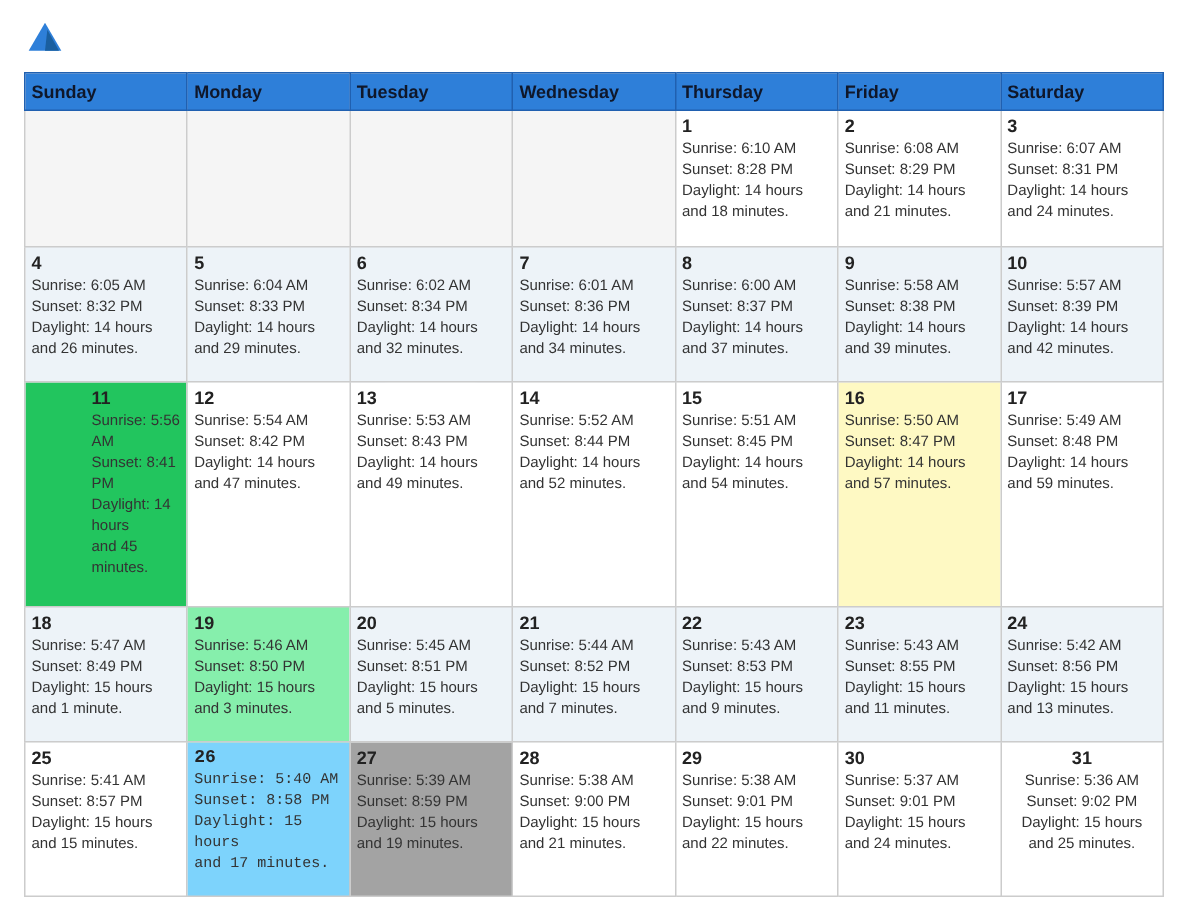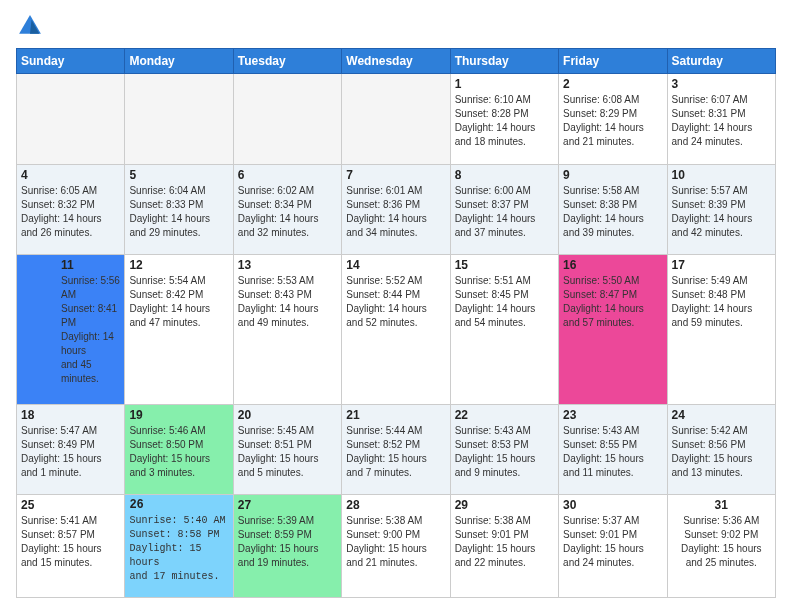--- a/index.html
+++ b/index.html
@@ -46,21 +46,21 @@
     }
     .calendar {
       flex: 1;
       border: 1px solid #ccc;
       border-collapse: collapse;
       width: 100%;
       table-layout: fixed;
     }
     .calendar th {
       background-color: #2e7fd9;
-      color: #ffffff;
+      color: #0f172a;
       font-size: 12px;
       font-weight: bold;
       padding: 5px 4px;
       text-align: left;
       border: 1px solid #2060b0;
     }
     .calendar td {
       vertical-align: top;
       border: 1px solid #ccc;
       padding: 3px 4px;
@@ -173,41 +173,41 @@
           <td style="background: rgb(237, 243, 248);">
             <span class="day-num">9</span>
             <div class="day-info">Sunrise: 5:58 AM<br>Sunset: 8:38 PM<br>Daylight: 14 hours<br>and 39 minutes.</div>
           </td>
           <td style="background: rgb(237, 243, 248);">
             <span class="day-num">10</span>
             <div class="day-info">Sunrise: 5:57 AM<br>Sunset: 8:39 PM<br>Daylight: 14 hours<br>and 42 minutes.</div>
           </td>
         </tr>
         <tr>
-          <td style="background: #3b82f6; padding-left: 44px;">
+          <td style="background: #22c55e; padding-left: 44px;">
             <span class="day-num">11</span>
             <div class="day-info">Sunrise: 5:56 AM<br>Sunset: 8:41 PM<br>Daylight: 14 hours<br>and 45 minutes.</div>
           </td>
           <td style="background: rgb(255, 255, 255);">
             <span class="day-num">12</span>
             <div class="day-info">Sunrise: 5:54 AM<br>Sunset: 8:42 PM<br>Daylight: 14 hours<br>and 47 minutes.</div>
           </td>
           <td style="background: rgb(255, 255, 255); border-radius: 26px;">
             <span class="day-num">13</span>
             <div class="day-info">Sunrise: 5:53 AM<br>Sunset: 8:43 PM<br>Daylight: 14 hours<br>and 49 minutes.</div>
           </td>
           <td style="background: rgb(255, 255, 255);">
             <span class="day-num">14</span>
             <div class="day-info">Sunrise: 5:52 AM<br>Sunset: 8:44 PM<br>Daylight: 14 hours<br>and 52 minutes.</div>
           </td>
           <td style="background: rgb(255, 255, 255);">
             <span class="day-num">15</span>
             <div class="day-info">Sunrise: 5:51 AM<br>Sunset: 8:45 PM<br>Daylight: 14 hours<br>and 54 minutes.</div>
           </td>
-          <td style="background: #ec4899;">
+          <td style="background: #fef9c3;">
             <span class="day-num">16</span>
             <div class="day-info">Sunrise: 5:50 AM<br>Sunset: 8:47 PM<br>Daylight: 14 hours<br>and 57 minutes.</div>
           </td>
           <td style="background: rgb(255, 255, 255);">
             <span class="day-num">17</span>
             <div class="day-info">Sunrise: 5:49 AM<br>Sunset: 8:48 PM<br>Daylight: 14 hours<br>and 59 minutes.</div>
           </td>
         </tr>
         <tr>
           <td style="background: rgb(237, 243, 248);">
@@ -241,21 +241,21 @@
         </tr>
         <tr>
           <td style="background: rgb(255, 255, 255);">
             <span class="day-num">25</span>
             <div class="day-info">Sunrise: 5:41 AM<br>Sunset: 8:57 PM<br>Daylight: 15 hours<br>and 15 minutes.</div>
           </td>
           <td style="background: #7dd3fc; font-family: Liberation Mono, monospace;">
             <span class="day-num">26</span>
             <div class="day-info">Sunrise: 5:40 AM<br>Sunset: 8:58 PM<br>Daylight: 15 hours<br>and 17 minutes.</div>
           </td>
-          <td style="background: #86efac; margin-top: 30px;">
+          <td style="background: #a3a3a3; margin-top: 30px;">
             <span class="day-num">27</span>
             <div class="day-info">Sunrise: 5:39 AM<br>Sunset: 8:59 PM<br>Daylight: 15 hours<br>and 19 minutes.</div>
           </td>
           <td style="background: rgb(255, 255, 255);">
             <span class="day-num">28</span>
             <div class="day-info">Sunrise: 5:38 AM<br>Sunset: 9:00 PM<br>Daylight: 15 hours<br>and 21 minutes.</div>
           </td>
           <td style="background: rgb(255, 255, 255);">
             <span class="day-num">29</span>
             <div class="day-info">Sunrise: 5:38 AM<br>Sunset: 9:01 PM<br>Daylight: 15 hours<br>and 22 minutes.</div>

